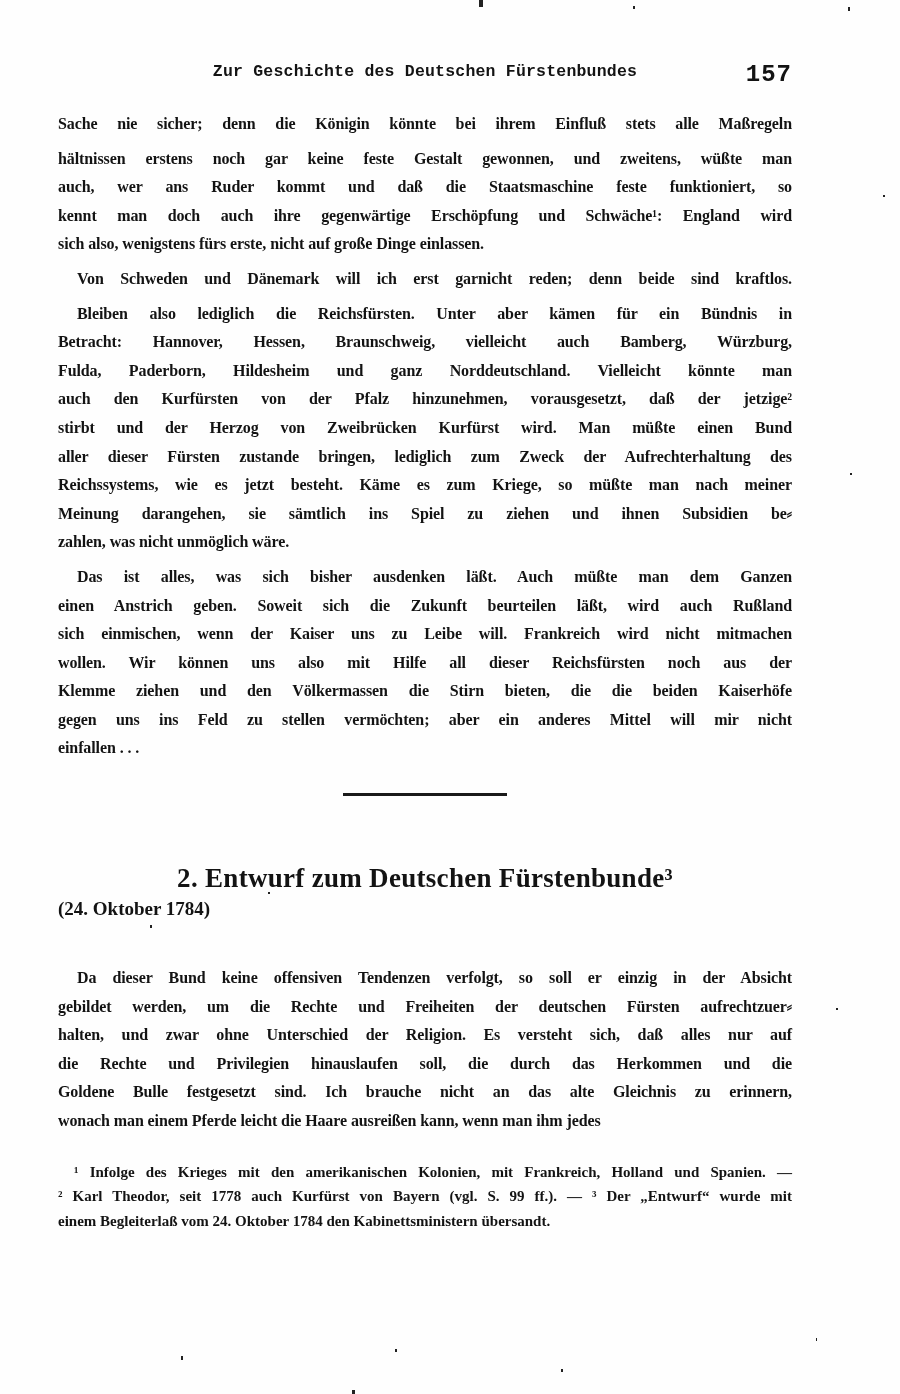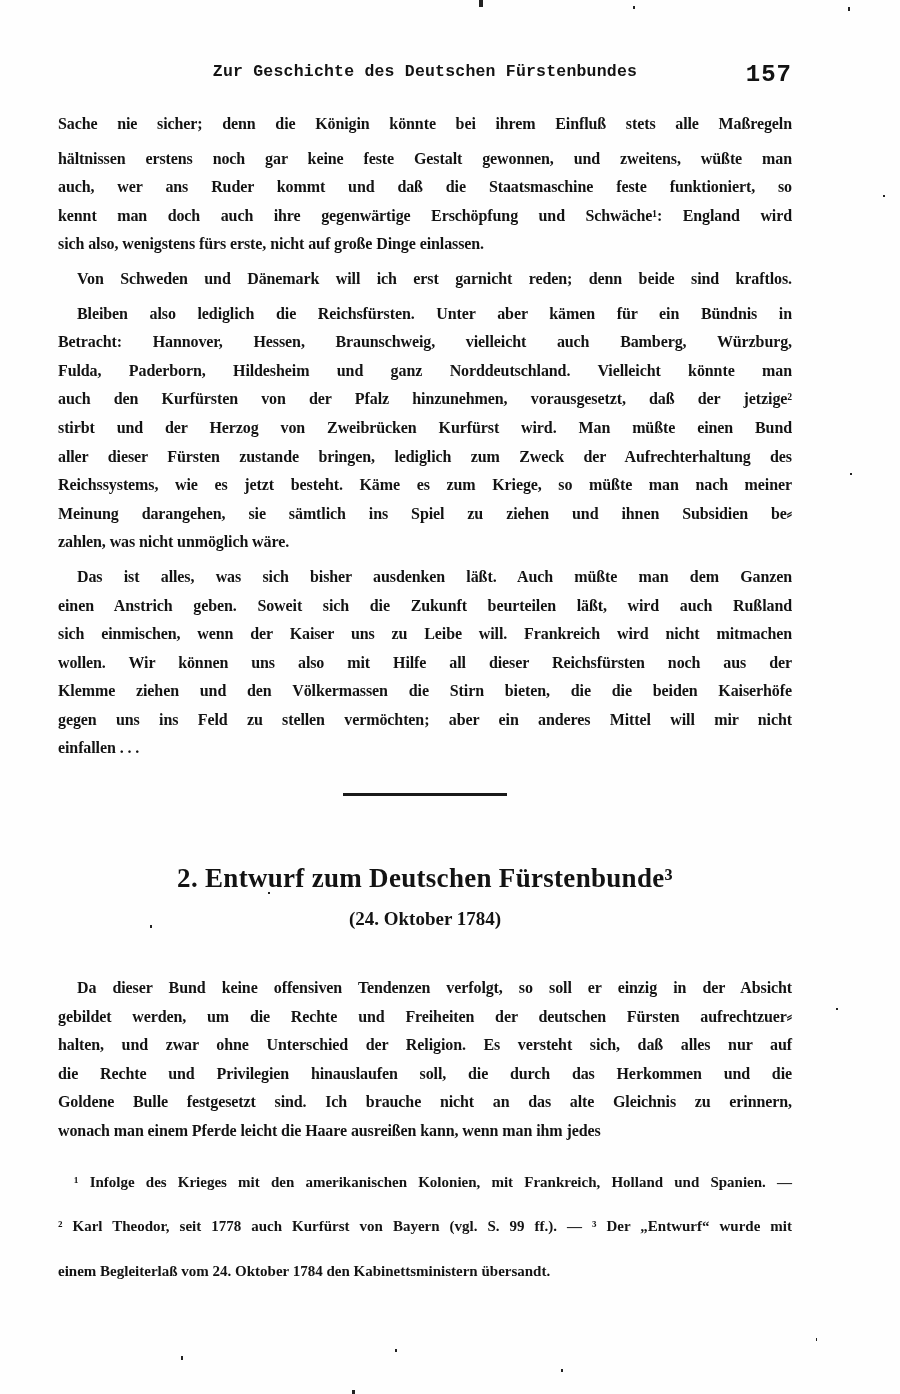--- a/index.html
+++ b/index.html
@@ -67,34 +67,33 @@
   }
   .heading {
     margin-top: 64px;
     text-align: center;
     font-size: 27px;
     line-height: 36px;
     letter-spacing: 0.3px;
     white-space: nowrap;
   }
   .subtitle {
-    margin-top: 10px;
-    text-align: center;
+    margin-top: 0;
+    text-align: left;
     font-size: 19px;
     line-height: 26px;
     white-space: nowrap;
   }
   .subtitle + .paragraph { margin-top: 42px; }
 
   .footnotes { margin-top: 24px; }
   .footnotes .tl {
     font-size: 15px;
     line-height: 24.5px;
     letter-spacing: 0;
-    margin-top: 20px;
   }
   .footnotes .tl.ind { text-indent: 16px; }
 
   
   .speck {
     position: absolute;
     background: #222;
   }
 </style>
 </head>

